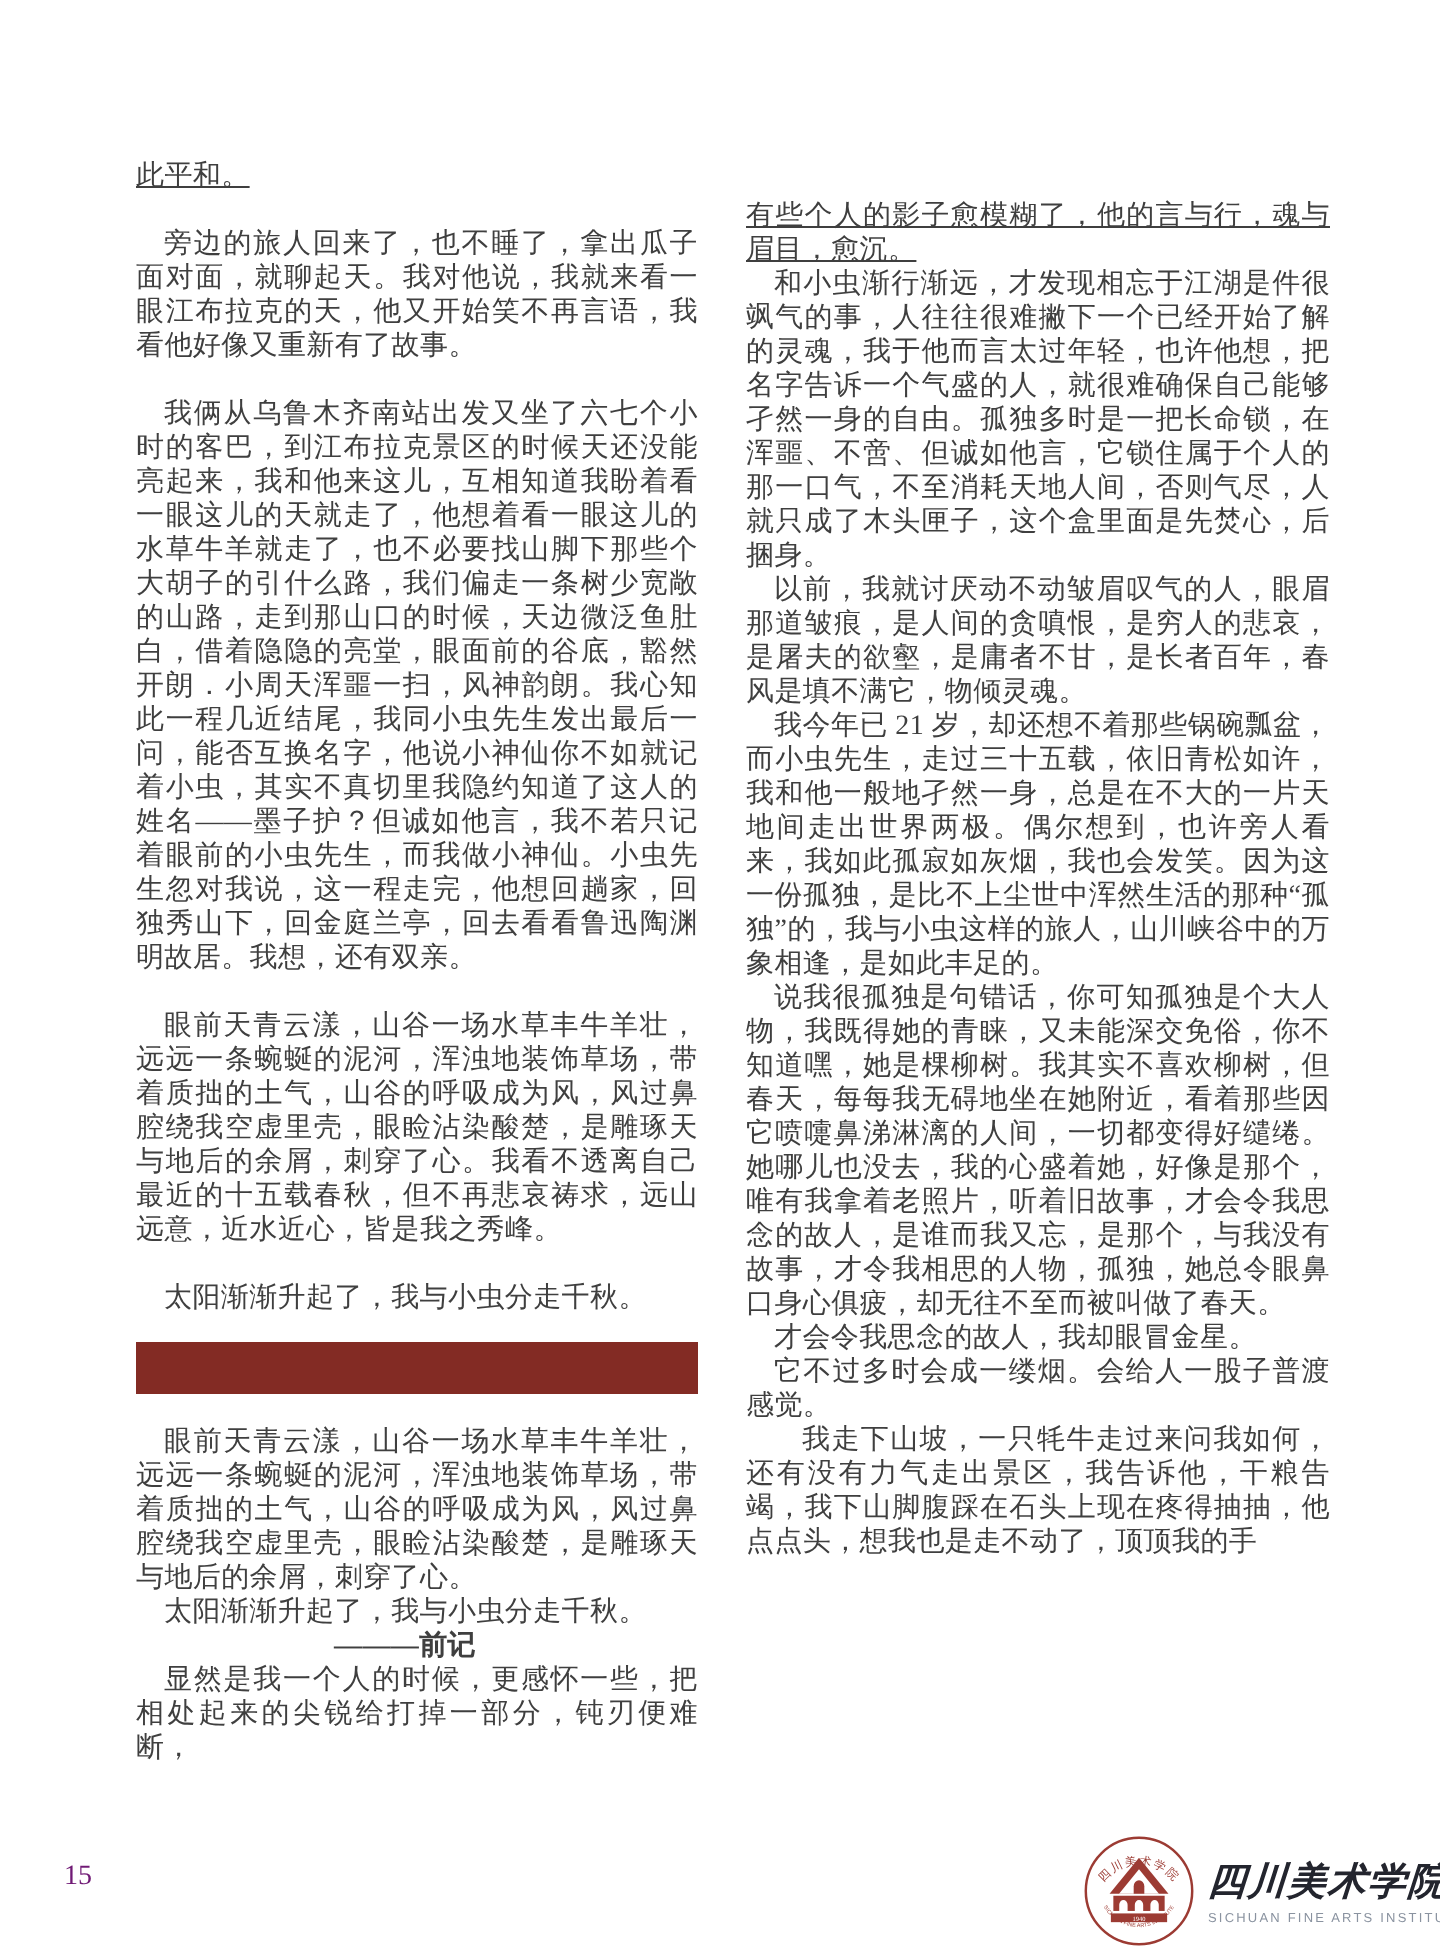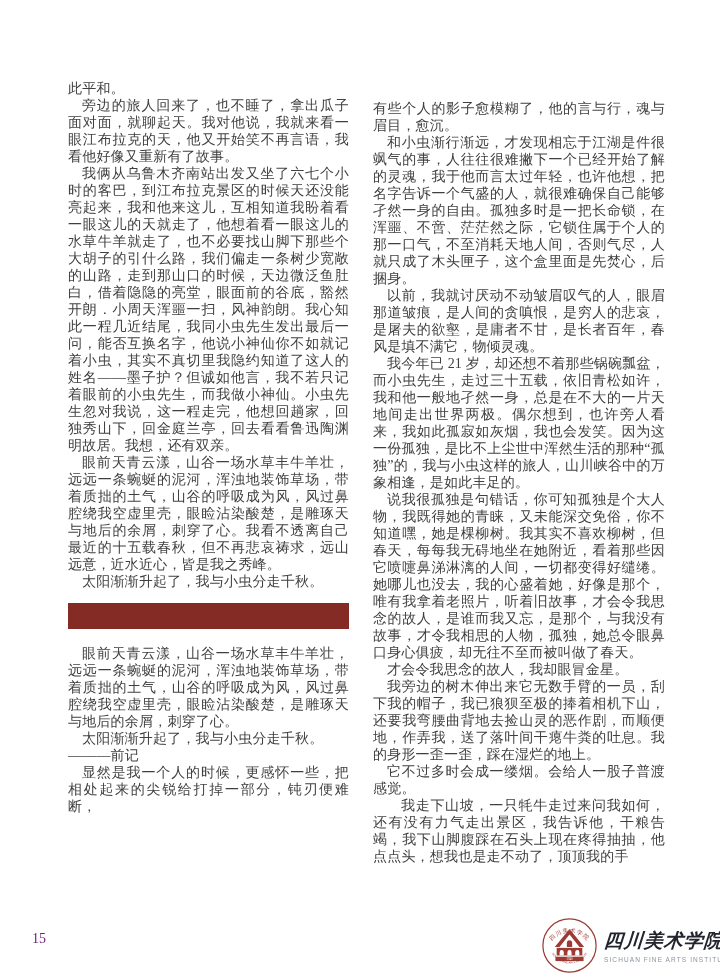--- a/index.html
+++ b/index.html
@@ -17,25 +17,25 @@
     top: 80px;
     font-size: 14px;
     line-height: 17px;
     color: #3f3f3f;
     text-align: justify;
     letter-spacing: 0.2px;
   }
   .col-left  { left: 68px;  width: 281px; }
   .col-right { left: 373px; width: 292px; margin-top: 20px; }
   .para { margin: 0; }
-  .indent-0 { text-indent: 0; }
+  .indent-0 { text-indent: 0; text-decoration: underline; }
   .indent-1 { text-indent: 1em; }
   .indent-2 { text-indent: 2em; }
-  .gap { }
-  .right { text-align: left; text-indent: 0; padding-right: 12px; }
+  .gap { margin-top: 17px; }
+  .right { text-align: center; text-indent: 0; padding-right: 12px; font-weight: bold; }
   .title-bar {
     height: 26px;
     margin: 13px 0 16px 0;
   }
   .page-number {
     position: absolute;
     left: 32px;
     top: 931px;
     font-size: 14px;
     color: #701a75;
@@ -80,26 +80,25 @@
       <p class="para indent-1 gap">太阳渐渐升起了，我与小虫分走千秋。</p>
       <div class="title-bar" style="background: rgb(131, 43, 36);"></div>
       <p class="para indent-1">眼前天青云漾，山谷一场水草丰牛羊壮，远远一条蜿蜒的泥河，浑浊地装饰草场，带着质拙的土气，山谷的呼吸成为风，风过鼻腔绕我空虚里壳，眼睑沾染酸楚，是雕琢天与地后的余屑，刺穿了心。</p>
       <p class="para indent-1">太阳渐渐升起了，我与小虫分走千秋。</p>
       <p class="para indent-1 right">———前记</p>
       <p class="para indent-1">显然是我一个人的时候，更感怀一些，把相处起来的尖锐给打掉一部分，钝刃便难断，</p>
     </div>
 
   <div class="col col-right">
       <p class="para indent-0">有些个人的影子愈模糊了，他的言与行，魂与眉目，愈沉。</p>
-      <p class="para indent-1">和小虫渐行渐远，才发现相忘于江湖是件很飒气的事，人往往很难撇下一个已经开始了解的灵魂，我于他而言太过年轻，也许他想，把名字告诉一个气盛的人，就很难确保自己能够孑然一身的自由。孤独多时是一把长命锁，在浑噩、不啻、茫茫然之际，它锁住属于个人的那一口气，不至消耗天地人间，否则气尽，人就只成了木头匣子，这个盒里面是先焚心，后捆身。</p>
+      <p class="para indent-1">和小虫渐行渐远，才发现相忘于江湖是件很飒气的事，人往往很难撇下一个已经开始了解的灵魂，我于他而言太过年轻，也许他想，把名字告诉一个气盛的人，就很难确保自己能够孑然一身的自由。孤独多时是一把长命锁，在浑噩、不啻、但诚如他言，它锁住属于个人的那一口气，不至消耗天地人间，否则气尽，人就只成了木头匣子，这个盒里面是先焚心，后捆身。</p>
       <p class="para indent-1">以前，我就讨厌动不动皱眉叹气的人，眼眉那道皱痕，是人间的贪嗔恨，是穷人的悲哀，是屠夫的欲壑，是庸者不甘，是长者百年，春风是填不满它，物倾灵魂。</p>
       <p class="para indent-1">我今年已 21 岁，却还想不着那些锅碗瓢盆，而小虫先生，走过三十五载，依旧青松如许，我和他一般地孑然一身，总是在不大的一片天地间走出世界两极。偶尔想到，也许旁人看来，我如此孤寂如灰烟，我也会发笑。因为这一份孤独，是比不上尘世中浑然生活的那种“孤独”的，我与小虫这样的旅人，山川峡谷中的万象相逢，是如此丰足的。</p>
       <p class="para indent-1">说我很孤独是句错话，你可知孤独是个大人物，我既得她的青睐，又未能深交免俗，你不知道嘿，她是棵柳树。我其实不喜欢柳树，但春天，每每我无碍地坐在她附近，看着那些因它喷嚏鼻涕淋漓的人间，一切都变得好缱绻。她哪儿也没去，我的心盛着她，好像是那个，唯有我拿着老照片，听着旧故事，才会令我思念的故人，是谁而我又忘，是那个，与我没有故事，才令我相思的人物，孤独，她总令眼鼻口身心俱疲，却无往不至而被叫做了春天。</p>
       <p class="para indent-1">才会令我思念的故人，我却眼冒金星。</p>
-      <p class="para indent-1">我旁边的树木伸出来它无数手臂的一员，刮下我的帽子，我已狼狈至极的捧着相机下山，还要我弯腰曲背地去捡山灵的恶作剧，而顺便地，作弄我，送了落叶间干瘪牛粪的吐息。我的身形一歪一歪，踩在湿烂的地上。</p>
       <p class="para indent-1">它不过多时会成一缕烟。会给人一股子普渡感觉。</p>
       <p class="para indent-2">我走下山坡，一只牦牛走过来问我如何，还有没有力气走出景区，我告诉他，干粮告竭，我下山脚腹踩在石头上现在疼得抽抽，他点点头，想我也是走不动了，顶顶我的手</p>
     </div>
 
   <div class="page-number">15</div>
 
   <div class="logo-group">
     <svg class="seal" viewBox="0 0 60 60">
       <defs>
         <path id="arcTop" d="M 7.5 33 A 23.5 23.5 0 0 1 52.5 33" fill="none"></path>

